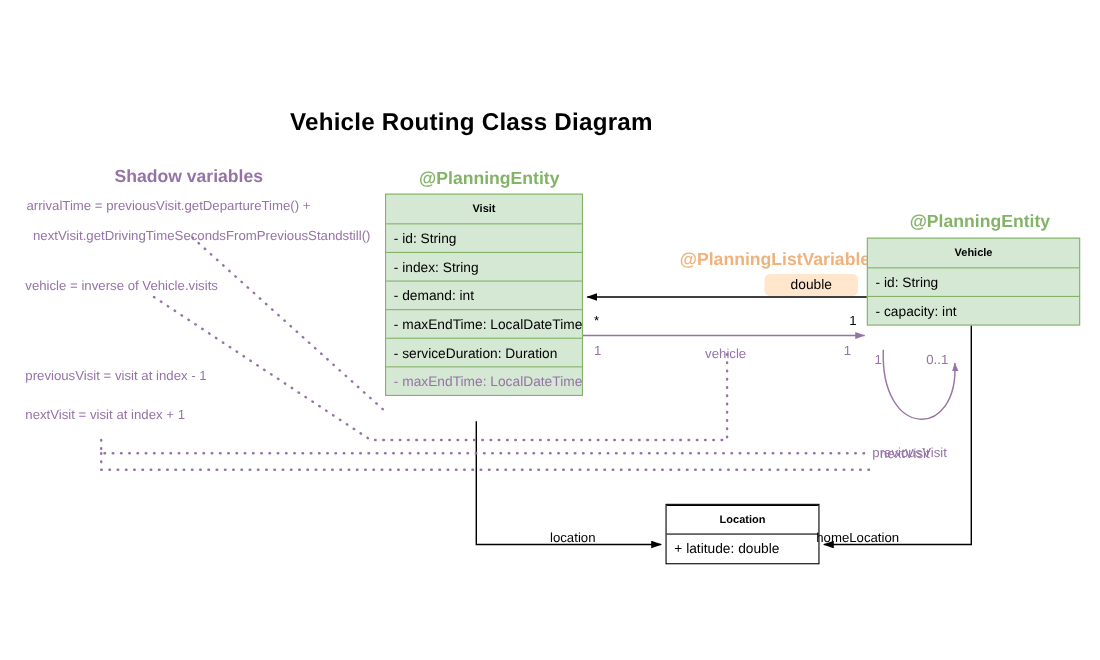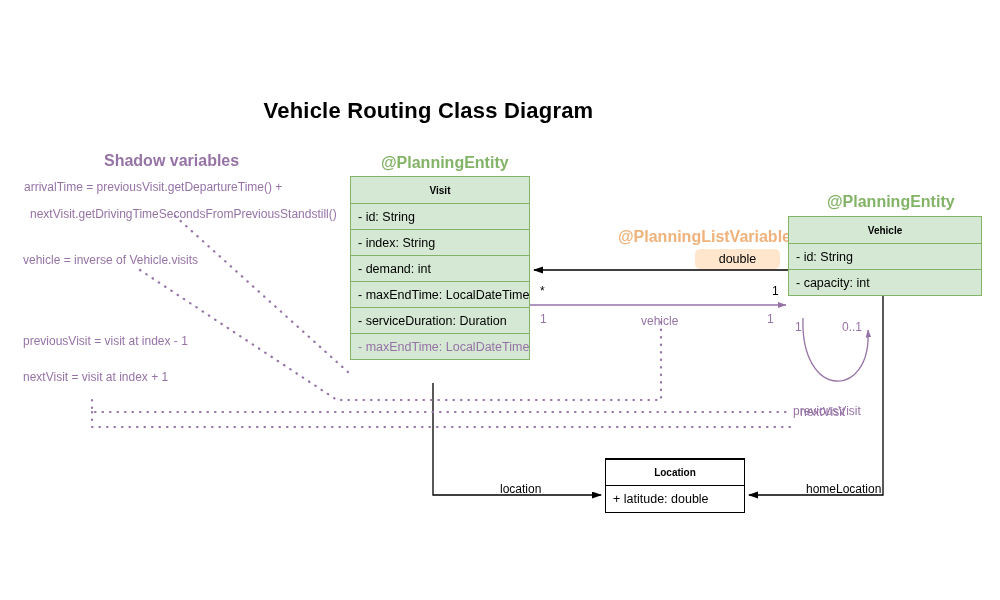--- a/index.html
+++ b/index.html
@@ -138,21 +138,21 @@
   .lbl-mult-star     { left: 540px; top: 284px; }
   .lbl-mult-one-r    { left: 772px; top: 284px; }
   .lbl-mult-one-l    { left: 540px; top: 312px; }
   .lbl-mult-one-r2   { left: 767px; top: 312px; }
   .lbl-vehicle       { left: 641px; top: 314px; }
   .lbl-loop-one      { left: 795px; top: 320px; }
   .lbl-loop-opt      { left: 842px; top: 320px; }
   .lbl-previousvisit { left: 793px; top: 404px; }
   .lbl-nextvisit     { left: 800px; top: 405px; }
   .lbl-location      { left: 500px; top: 482px; }
-  .lbl-homelocation  { left: 806px; top: 482px; }
+  .lbl-homelocation  { left: 742px; top: 482px; }
 </style>
 </head>
 <body>
 
 <div id="canvas">
 
   <svg class="svg-layer" viewBox="0 0 1000 600" xmlns="http://www.w3.org/2000/svg">
     <defs>
       <marker id="arrow-black" markerWidth="10" markerHeight="10" refX="9" refY="3.5" orient="auto" markerUnits="userSpaceOnUse">
         <path d="M0,0 L10,3.5 L0,7 z" fill="#000000"></path>

